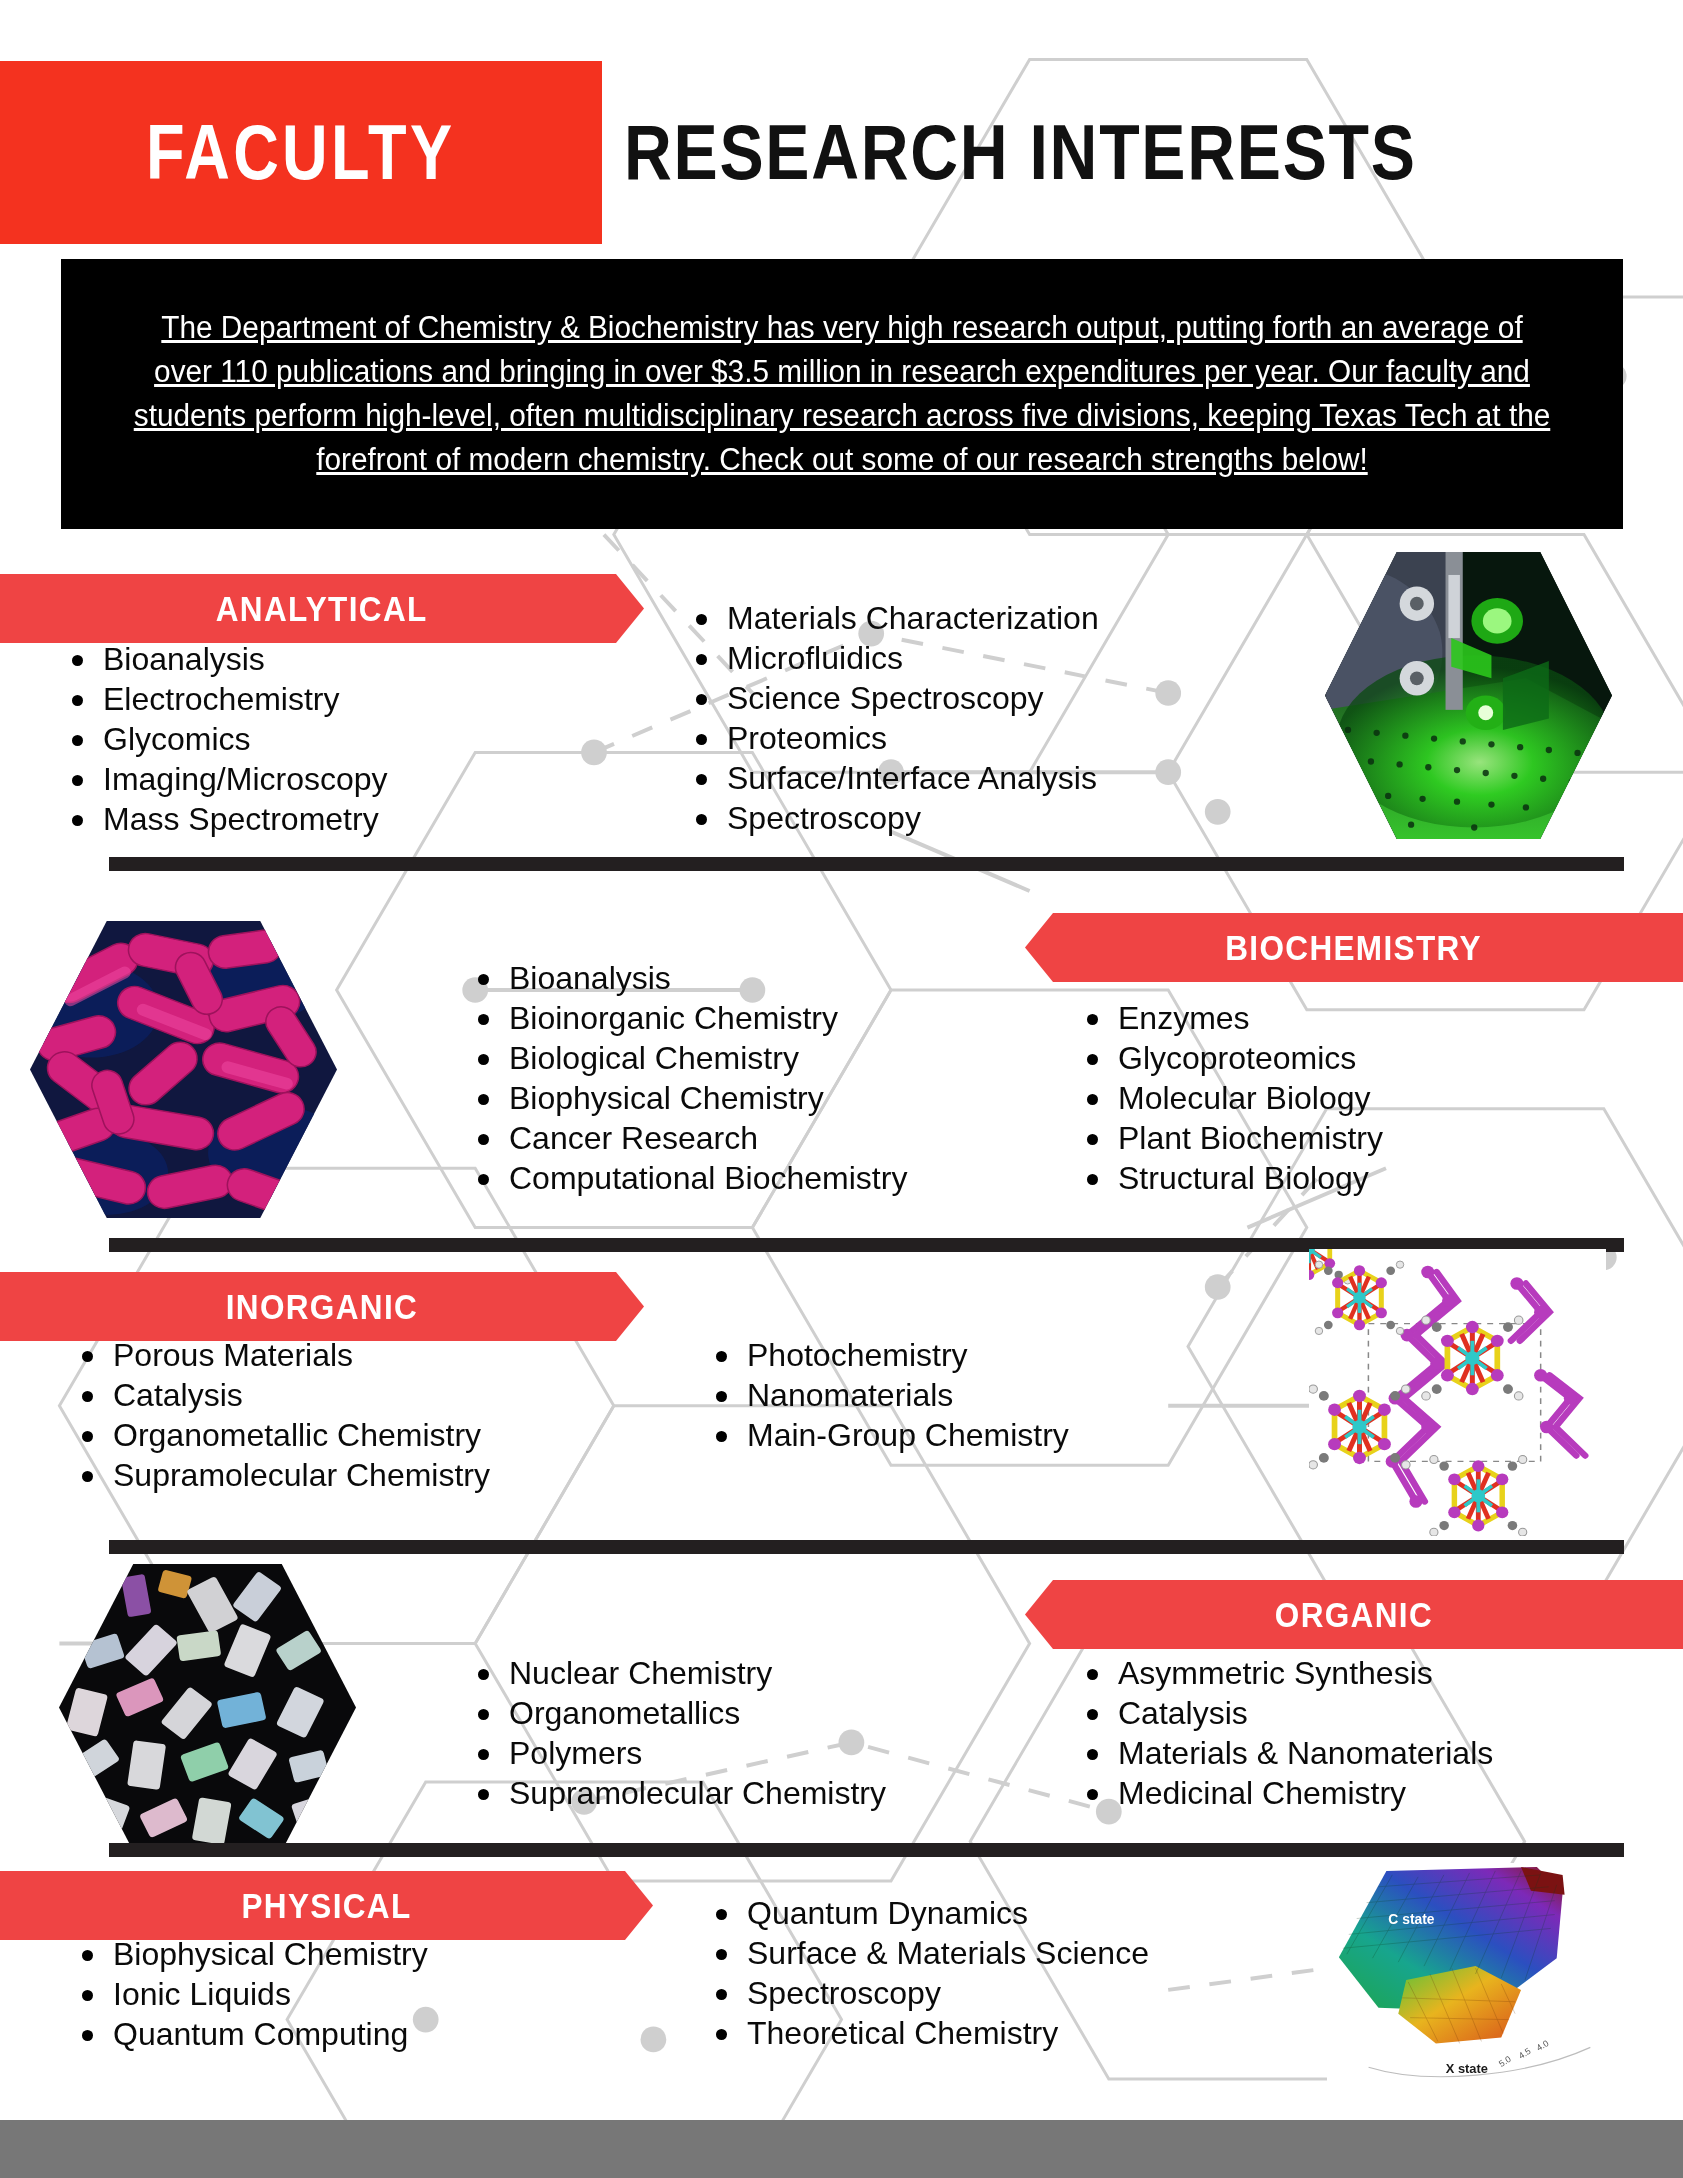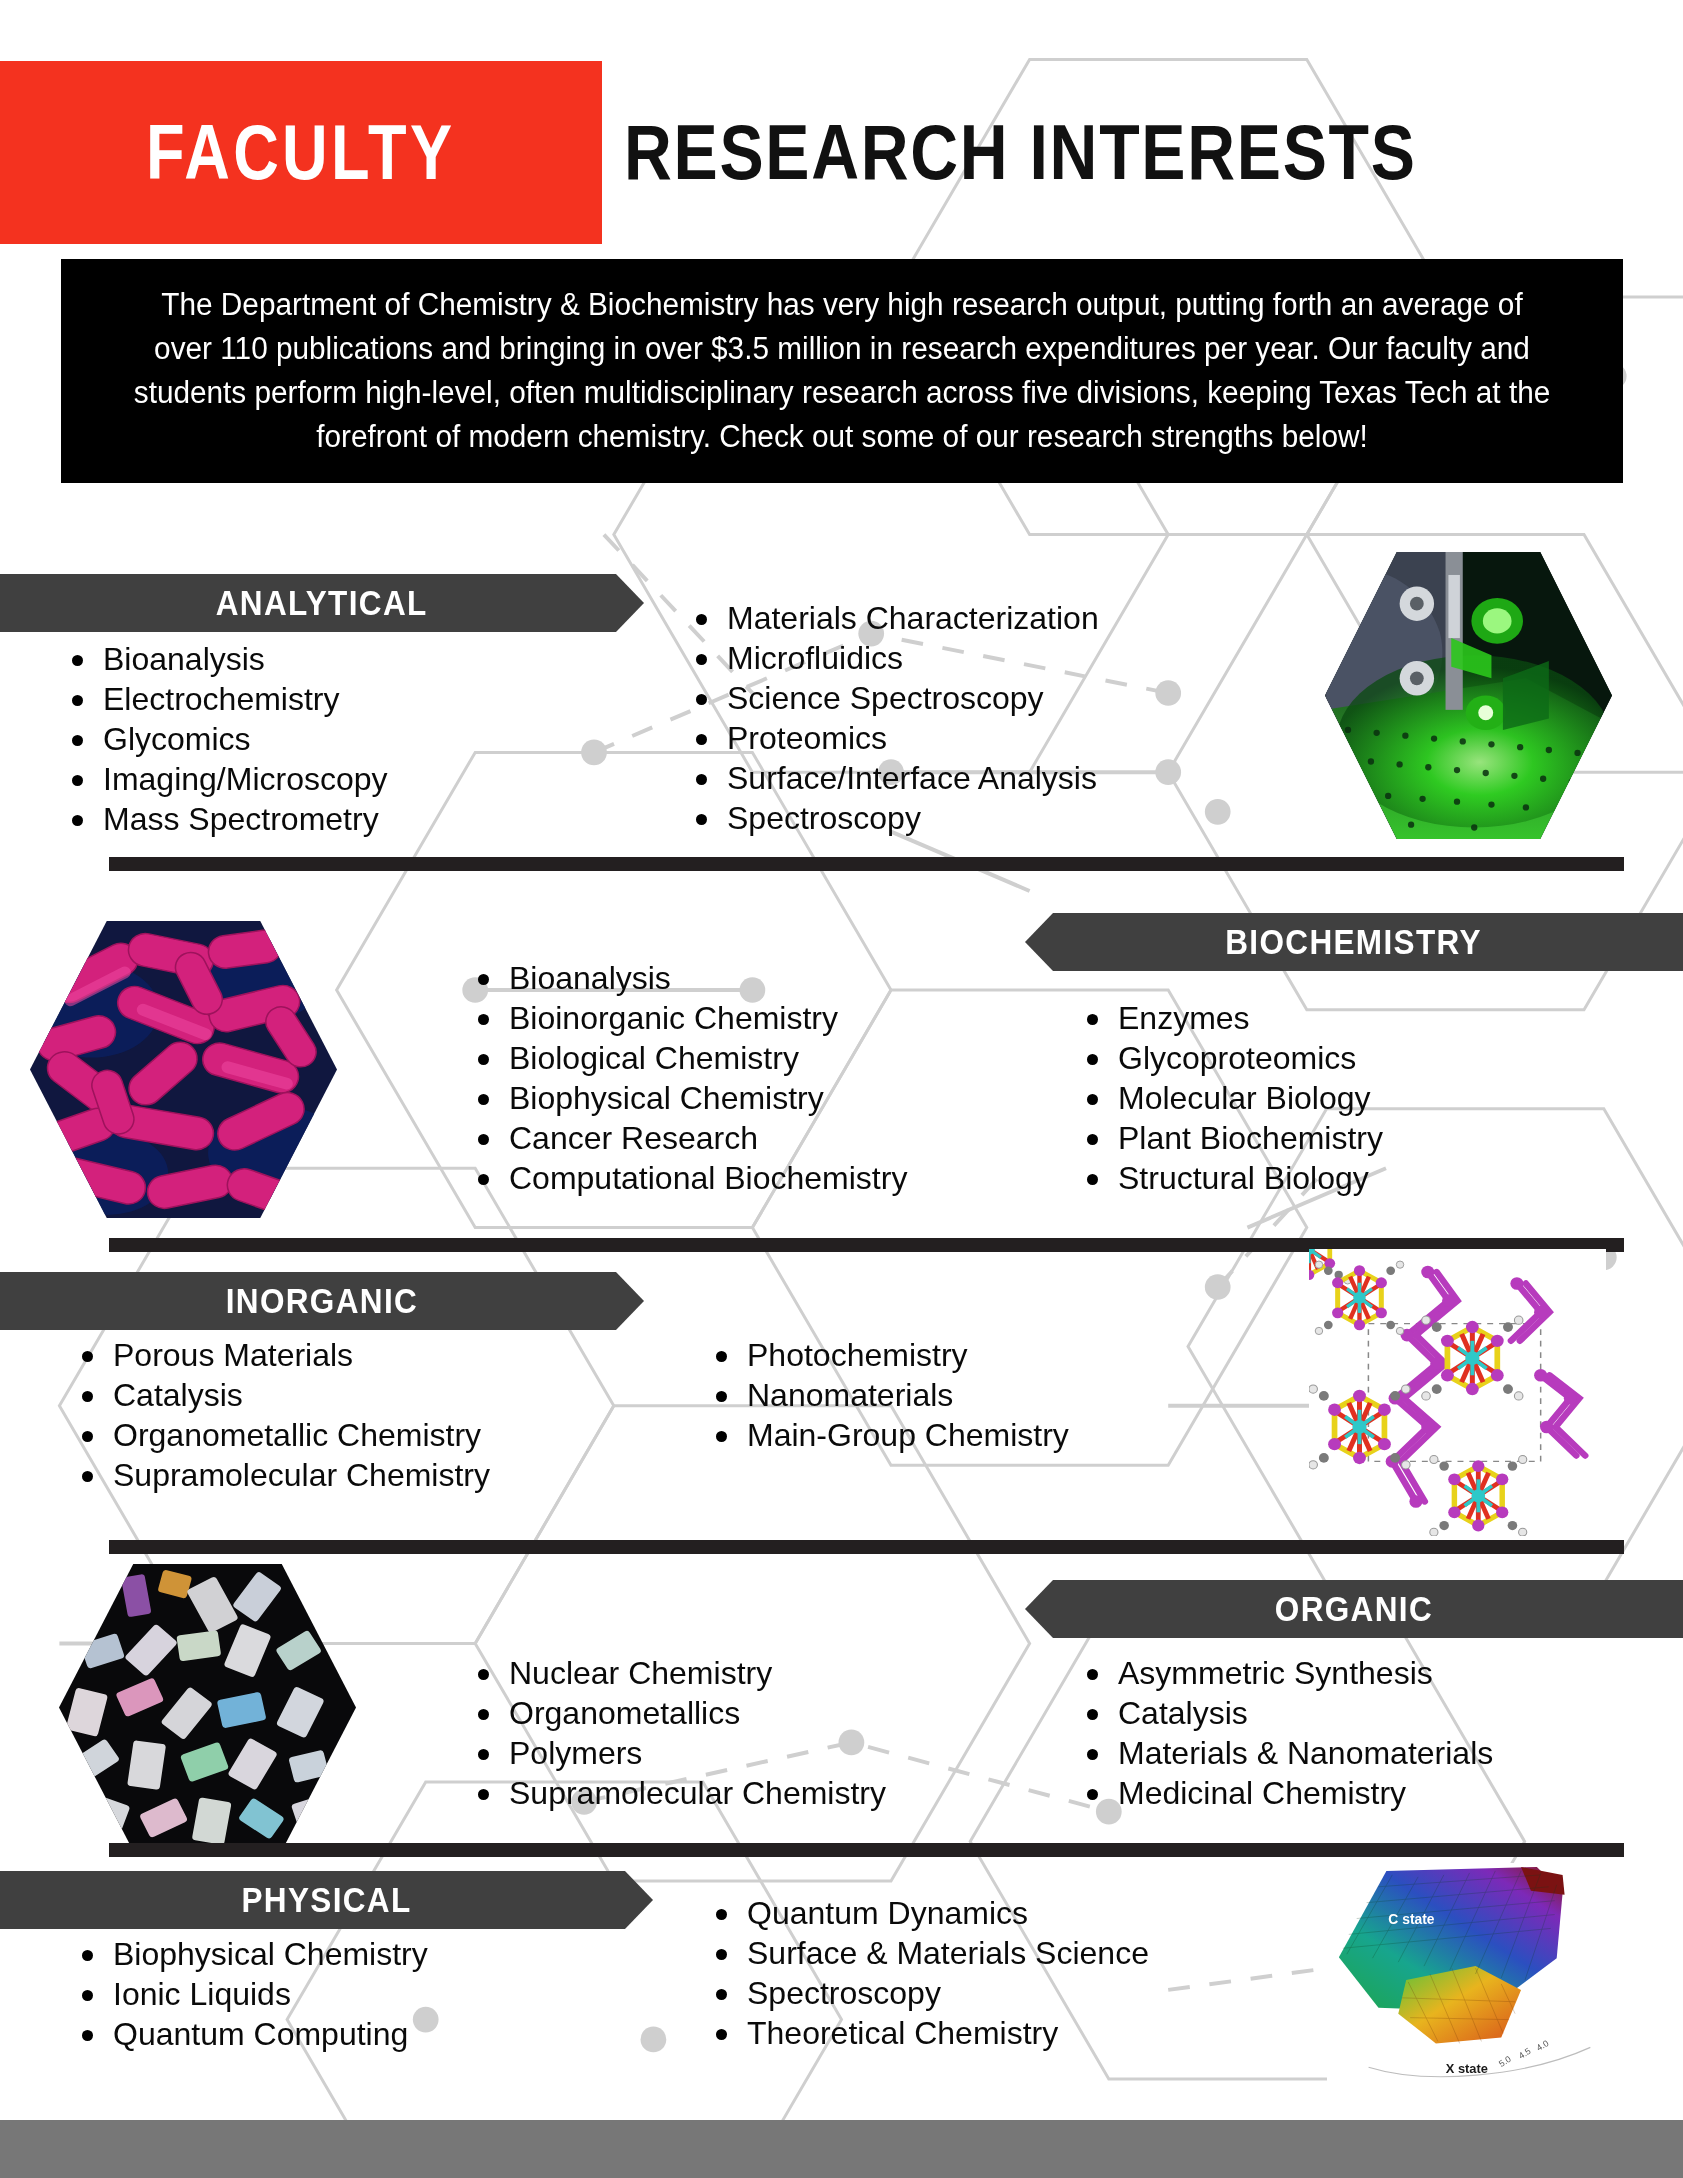--- a/index.html
+++ b/index.html
@@ -25,33 +25,33 @@
   }
   .research-text{
     position:absolute;left:624px;top:0;height:183px;display:flex;align-items:center;
     color:#111;font-size:77px;font-weight:bold;letter-spacing:2px;
     font-family:"Liberation Sans Narrow","Liberation Sans",sans-serif;
     transform:scaleX(.86);transform-origin:left center;white-space:nowrap;
   }
 
   
   .intro{
-    position:absolute;left:61px;top:259px;width:1562px;height:224px;
+    position:absolute;left:61px;top:259px;width:1562px;height:270px;
     background:#000;color:#fff;box-sizing:border-box;
-    padding:20px 40px;display:flex;align-items:center;justify-content:center;
+    padding:20px 40px;display:flex;align-items:center;justify-content:center;text-decoration:underline;
   }
   .intro p{
     margin:0;text-align:center;font-size:31px;line-height:1.42;
     font-family:"Liberation Sans Narrow","Liberation Sans",sans-serif;
     transform:scaleX(.96);
   }
 
   
   .banner{
-    position:absolute;height:58px;background:#404040;
+    position:absolute;height:69px;background:#ef4444;
     display:flex;align-items:center;justify-content:center;
   }
   .banner span{
     color:#fff;font-size:35px;font-weight:bold;letter-spacing:1.5px;
     font-family:"Liberation Sans Narrow","Liberation Sans",sans-serif;
     transform:scaleX(.9);white-space:nowrap;
   }
   .banner.right-point{
     clip-path:polygon(0 0, calc(100% - 28px) 0, 100% 50%, calc(100% - 28px) 100%, 0 100%);
   }

